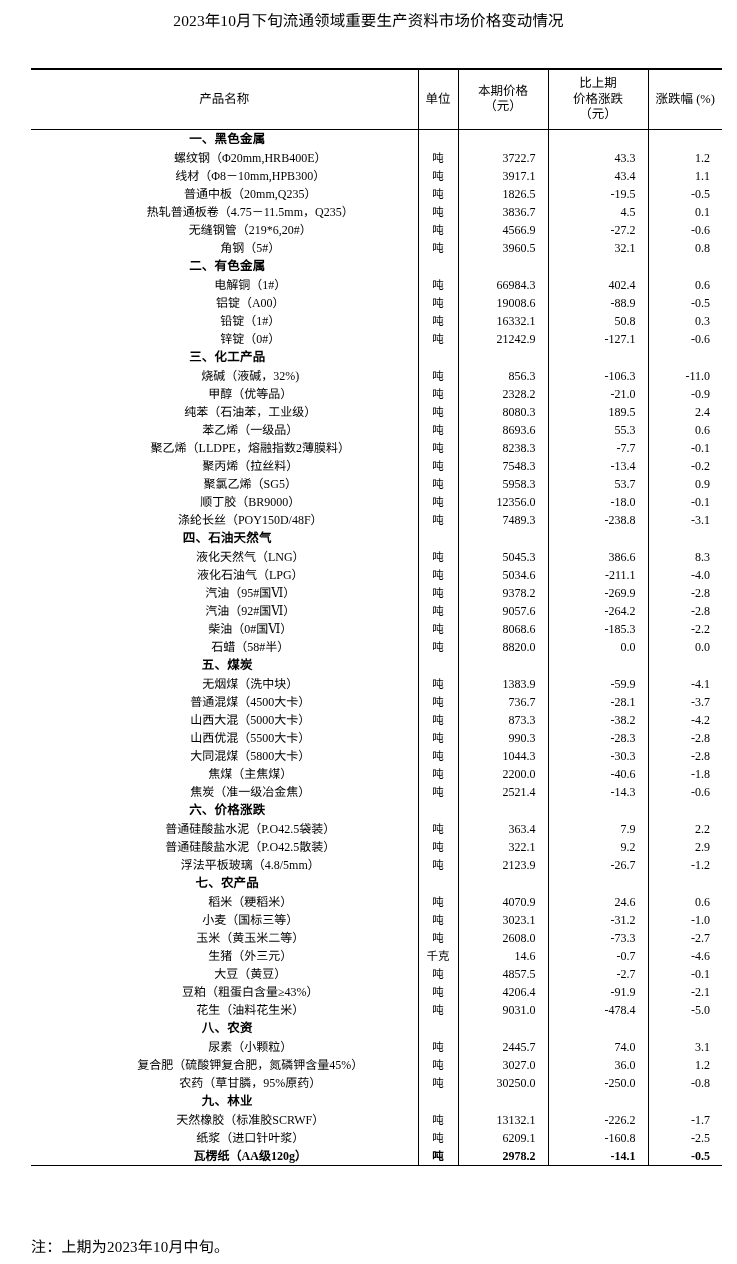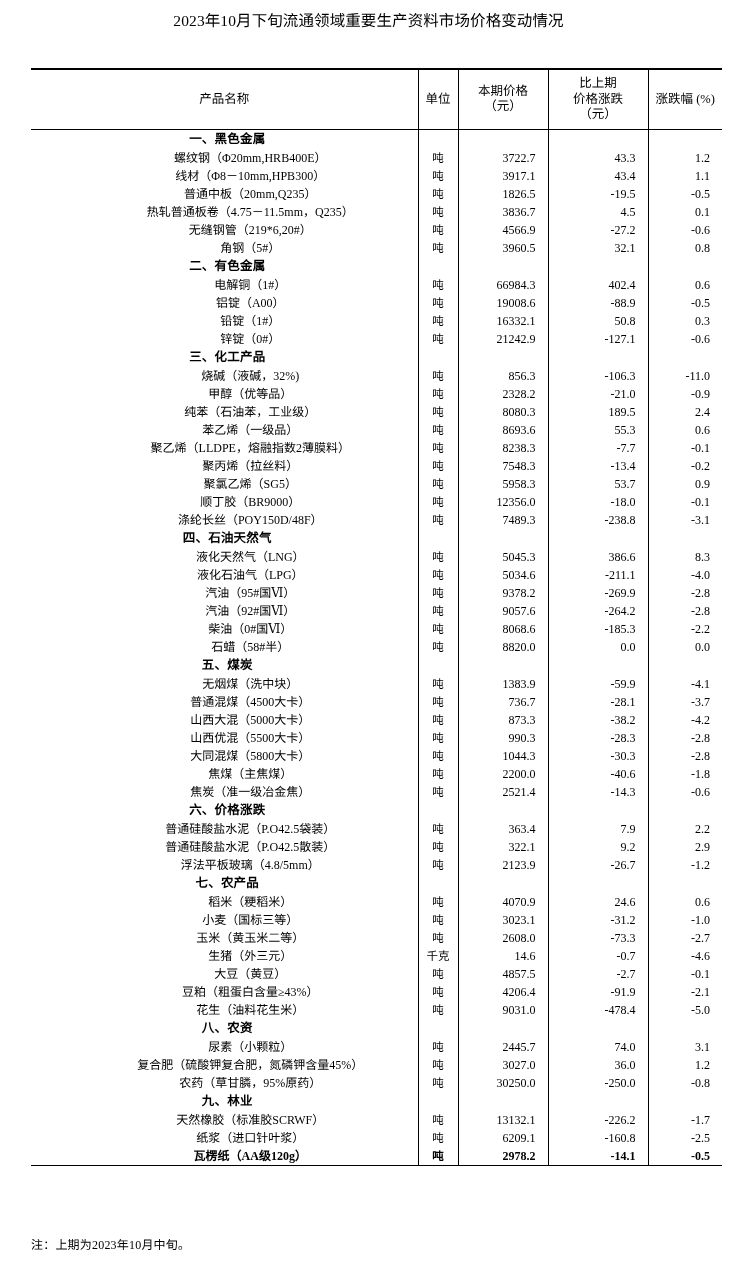--- a/index.html
+++ b/index.html
@@ -112,21 +112,21 @@
   tbody tr.last-row td {
     border-bottom: 1.6px solid #000;
     font-weight: bold;
   }
 
   
   .footnote {
     position: absolute;
     left: 31px;
     top: 1238px;
-    font-size: 12px;
+    font-size: 15px;
     line-height: 1.3;
     letter-spacing: 0.2px;
   }
 </style>
 </head>
 <body>
 
 <div id="page">
 
   <div class="doc-title">2023年10月下旬流通领域重要生产资料市场价格变动情况</div>

